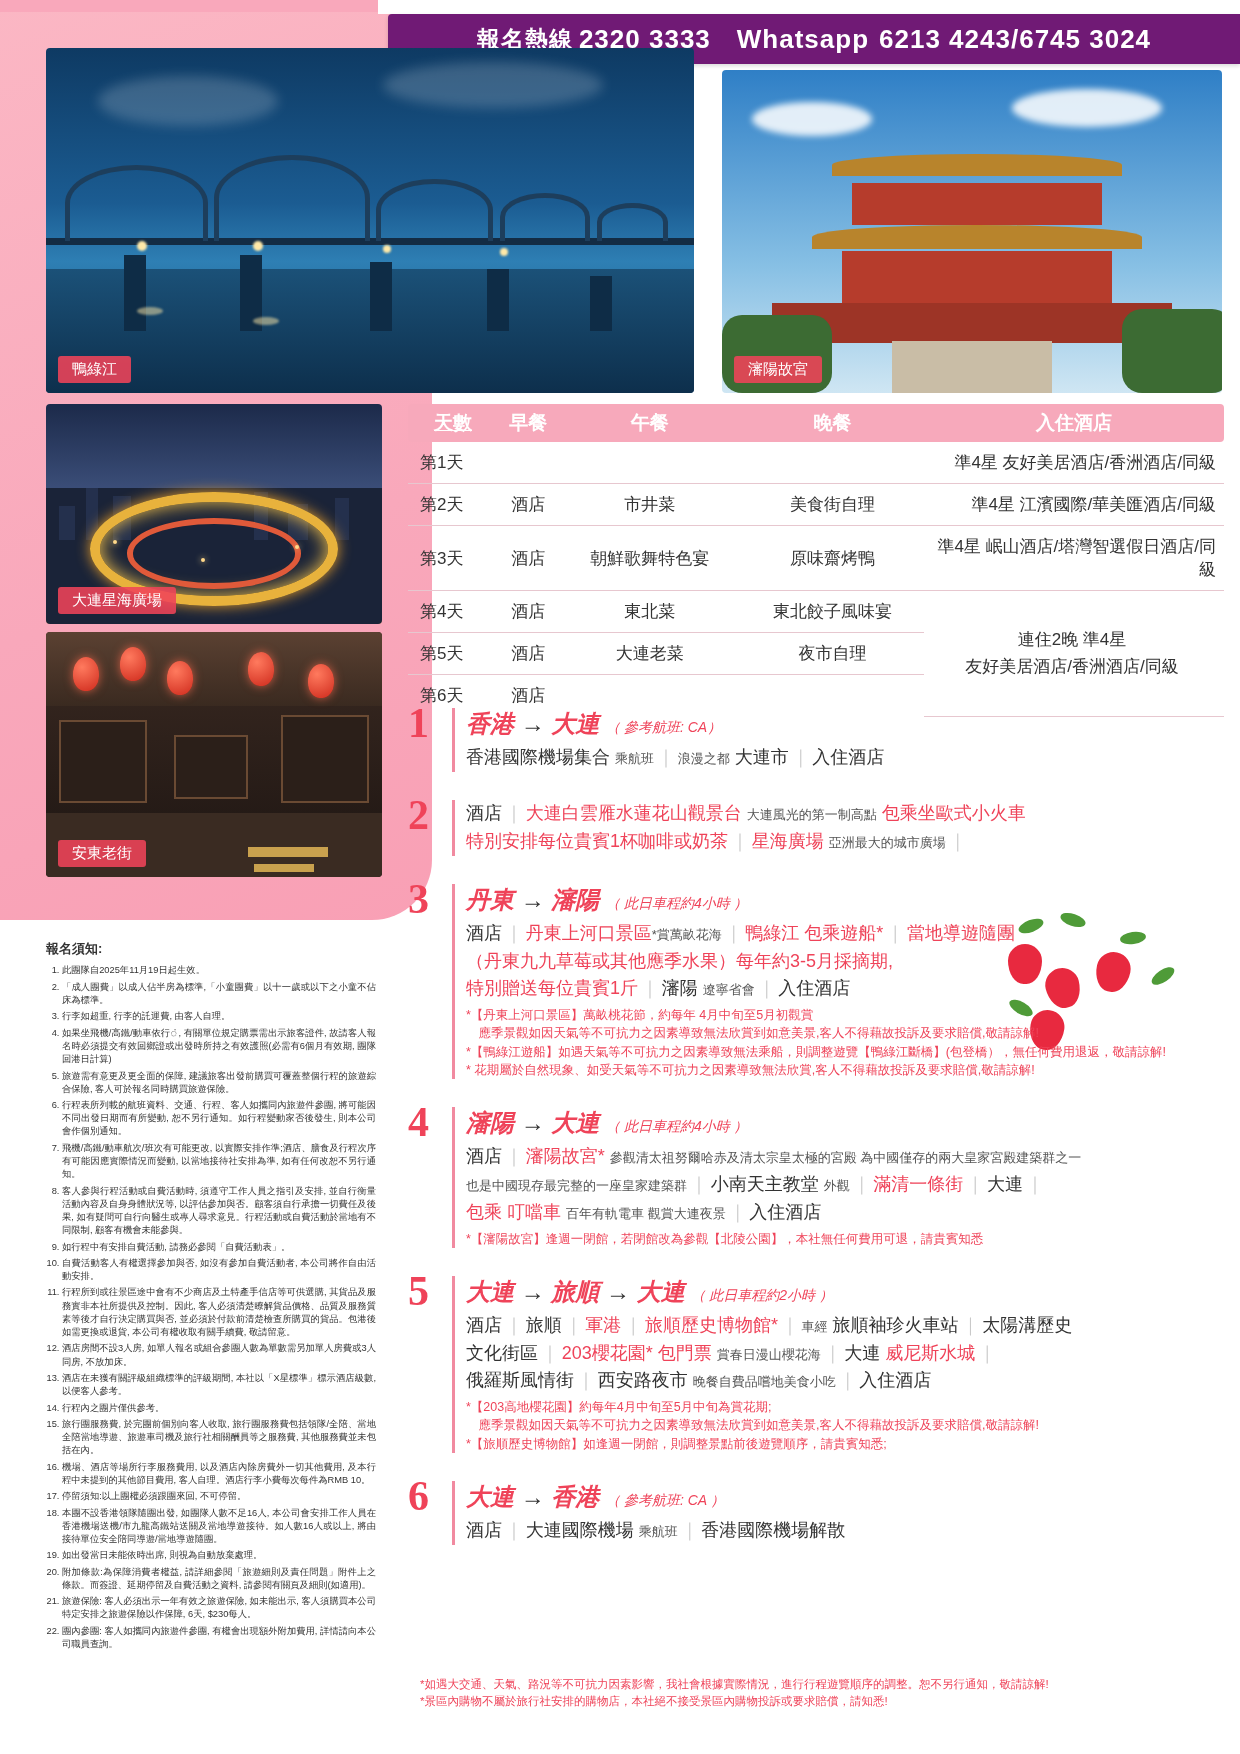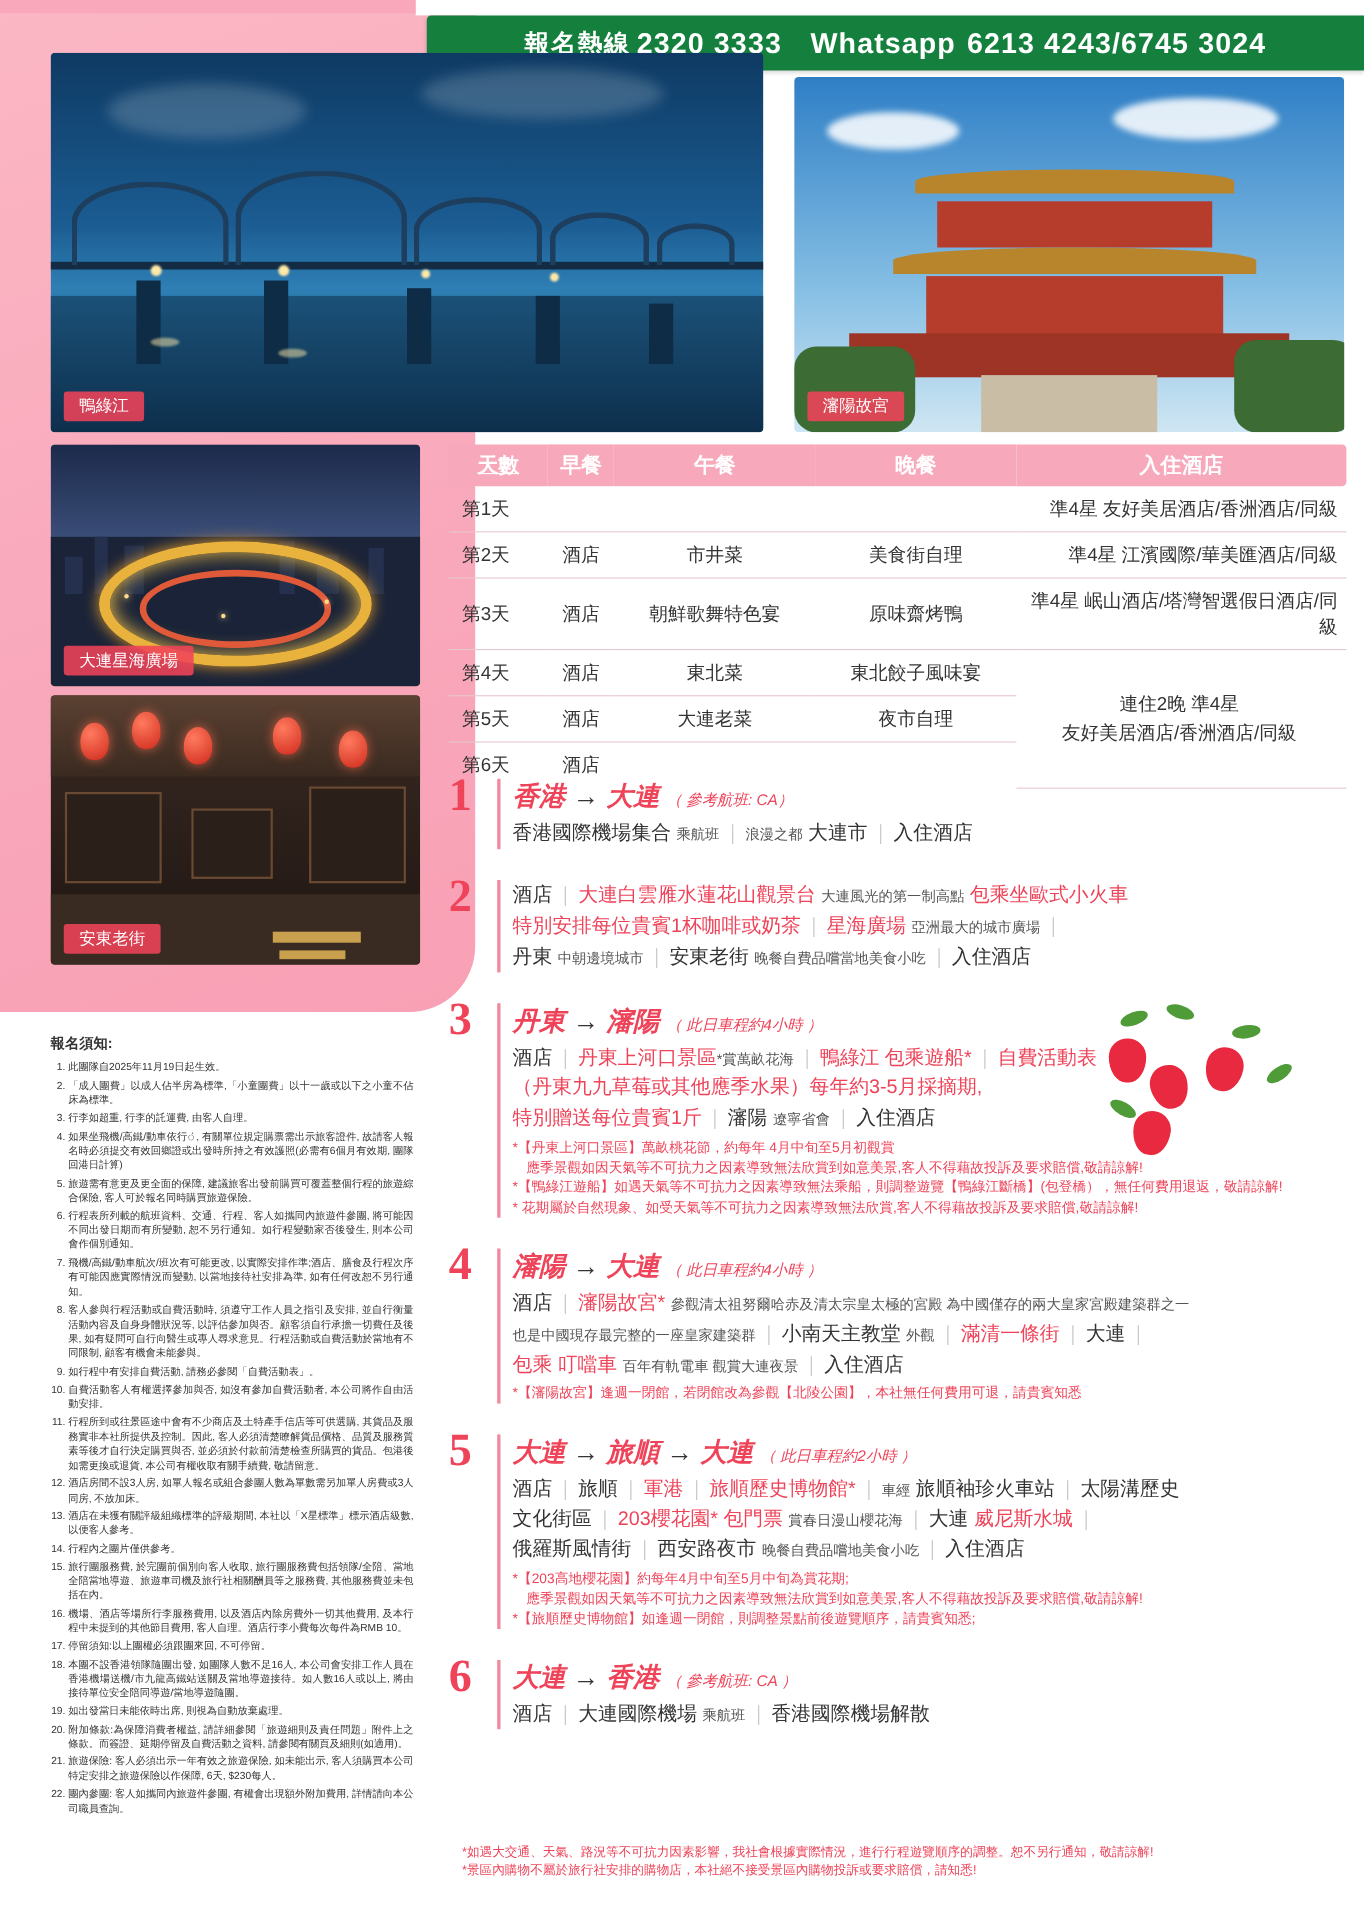--- a/index.html
+++ b/index.html
@@ -19,21 +19,21 @@
     position:absolute; left:0; top:0; width:1240px; height:12px;
     background:#f9a8bb;
   }
   .pink-right-strip{
     position:absolute; left:378px; top:0; width:862px; height:14px;
     background:#ffffff;
   }
   
   .hotline{
     position:absolute; left:388px; top:14px; width:852px; height:50px;
-    background:#15803d; color:#fff; display:flex; align-items:center;
+    background:#701a75; color:#fff; display:flex; align-items:center;
     justify-content:center; border-radius:4px 0 0 4px;
     font-size:26px; font-weight:bold; letter-spacing:1px;
     box-shadow:0 2px 4px rgba(0,0,0,.15);
   }
   .hotline .lead{ font-size:23px; margin-right:6px; }
   
   .photo{ position:absolute; border-radius:4px; overflow:hidden; }
   .photo .cap{
     position:absolute; left:12px; bottom:10px;
     background:rgba(239,67,89,.88); color:#fff; font-size:15px;
@@ -296,33 +296,32 @@
       <span class="note">（ 參考航班: CA）</span>
     </h3>
     <div class="line">香港國際機場集合 <span class="sm">乘航班</span><span class="sep">｜</span><span class="sm">浪漫之都</span> 大連市<span class="sep">｜</span>入住酒店</div>
   </div>
 
   <div class="day">
     <div class="num">2</div>
     <div class="bar"></div>
     <div class="line">酒店<span class="sep">｜</span><span class="hi">大連白雲雁水蓮花山觀景台</span> <span class="sm">大連風光的第一制高點</span> <span class="hi">包乘坐歐式小火車</span></div>
     <div class="line"><span class="hi">特別安排每位貴賓1杯咖啡或奶茶</span><span class="sep">｜</span><span class="hi">星海廣場</span> <span class="sm">亞洲最大的城市廣場</span><span class="sep">｜</span></div>
-    <div class="line">丹東 <span class="sm">中朝邊境城市</span><span class="sep">｜</span>安東老街 <span class="sm">晚餐自費品嚐當地美食小吃</span><span class="sep">｜</span>入住酒店</div>
   </div>
 
   <div class="day">
     <div class="num">3</div>
     <div class="bar"></div>
     <h3>
       <span>丹東</span>
       <span class="arr">→</span>
       <span>瀋陽</span>
       <span class="note">（ 此日車程約4小時 ）</span>
     </h3>
-    <div class="line">酒店<span class="sep">｜</span><span class="hi">丹東上河口景區</span><span class="sm">*賞萬畝花海</span><span class="sep">｜</span><span class="hi">鴨綠江 包乘遊船*</span><span class="sep">｜</span><span class="hi">自費活動表</span></div>
+    <div class="line">酒店<span class="sep">｜</span><span class="hi">丹東上河口景區</span><span class="sm">*賞萬畝花海</span><span class="sep">｜</span><span class="hi">鴨綠江 包乘遊船*</span><span class="sep">｜</span><span class="hi">當地導遊隨團</span></div>
     <div class="line"><span class="hi">（丹東九九草莓或其他應季水果）每年約3-5月採摘期,</span></div>
     <div class="line"><span class="hi">特別贈送每位貴賓1斤</span><span class="sep">｜</span>瀋陽 <span class="sm">遼寧省會</span><span class="sep">｜</span>入住酒店</div>
     <div class="foot">
         <div>*【丹東上河口景區】萬畝桃花節，約每年 4月中旬至5月初觀賞</div>
         <div>　應季景觀如因天氣等不可抗力之因素導致無法欣賞到如意美景,客人不得藉故投訴及要求賠償,敬請諒解!</div>
         <div>*【鴨綠江遊船】如遇天氣等不可抗力之因素導致無法乘船，則調整遊覽【鴨綠江斷橋】(包登橋），無任何費用退返，敬請諒解!</div>
         <div>* 花期屬於自然現象、如受天氣等不可抗力之因素導致無法欣賞,客人不得藉故投訴及要求賠償,敬請諒解!</div>
       </div>
   </div>
 

